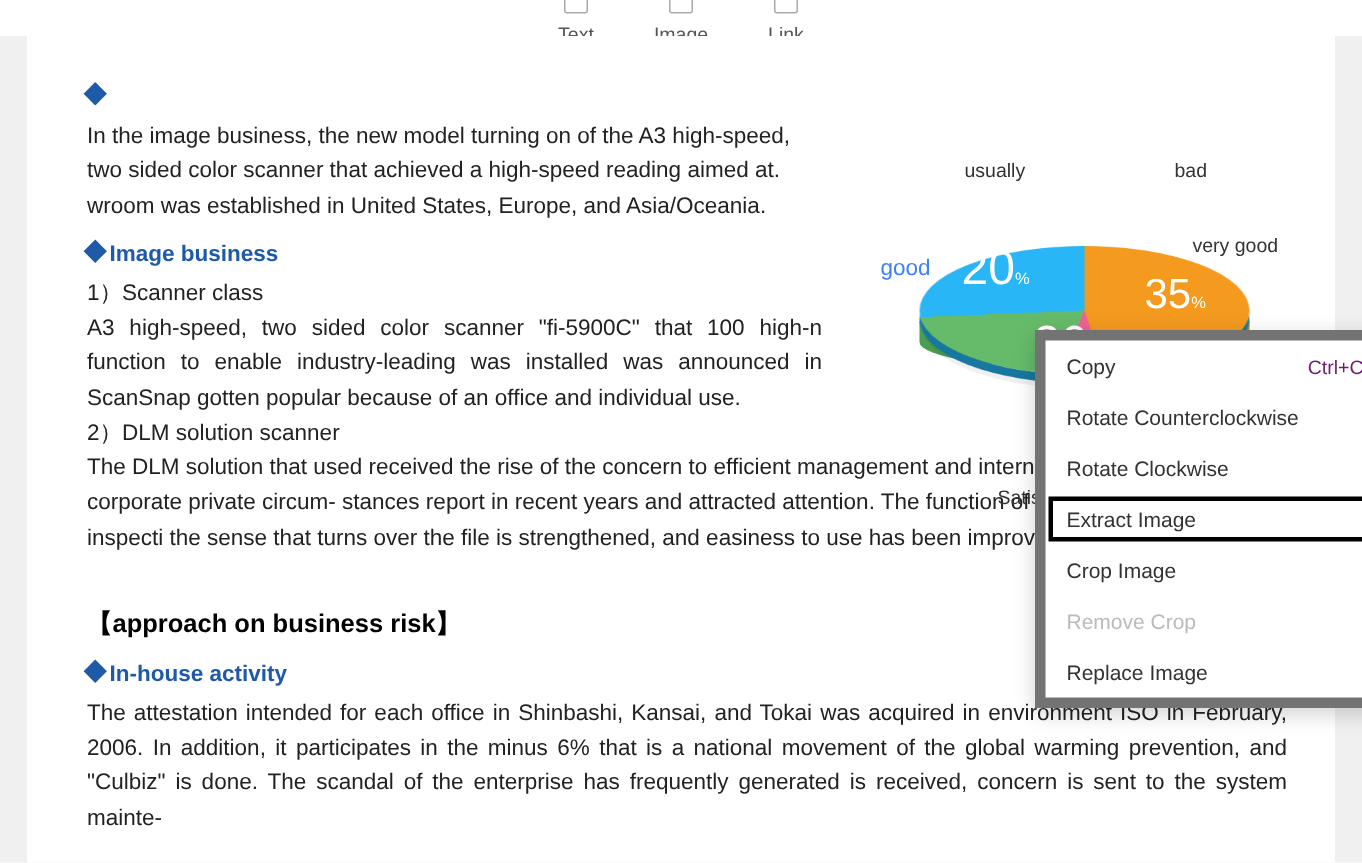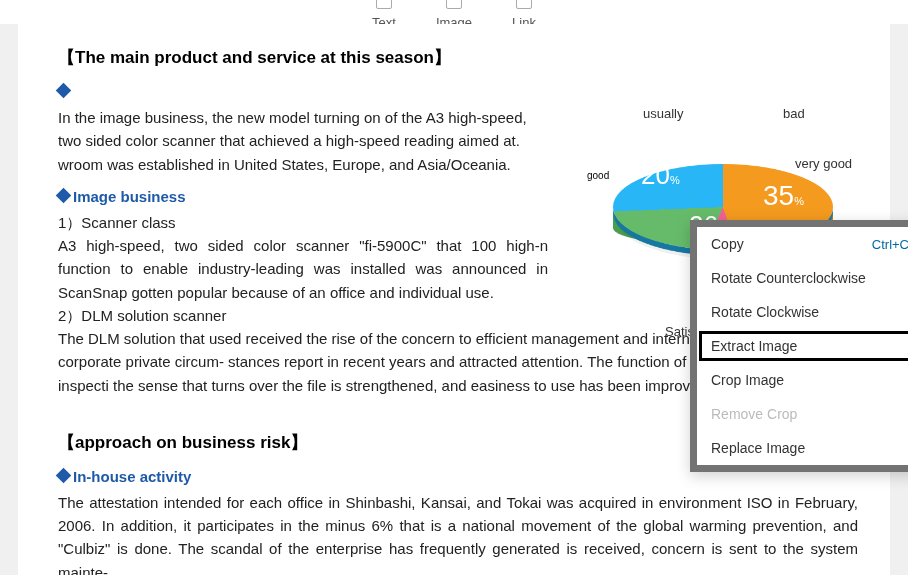--- a/index.html
+++ b/index.html
@@ -21,39 +21,39 @@
 .chart-wrap { position: absolute; top: 78px; left: 555px; width: 300px; }
 .pie-container { position: relative; width: 260px; height: 200px; margin: 0 auto; }
 .pie-base { position: absolute; top: 30px; left: 20px; width: 220px; height: 150px; border-radius: 50%; background: conic-gradient(
   #f39a1f 0deg 169deg,
   #f06292 169deg 194deg,
   #66bb6a 194deg 266deg,
   #29b6f6 266deg 360deg
 ); transform: rotateX(55deg); box-shadow: 0 18px 0 -2px rgba(0,0,0,0.06), 0 10px 0 0 #197faa; }
 .pie-side { position: absolute; top: 112px; left: 20px; width: 220px; height: 32px; background: linear-gradient(90deg, #4a9e4f 0%, #4a9e4f 20%, #1a8cc9 20%, #1a8cc9 65%, #d68410 65%); border-radius: 0 0 110px 110px / 0 0 18px 18px; }
 .pct-label { position: absolute; font-family: Arial, sans-serif; }
-.pct-big { font-size: 26px; font-weight: 300; }
+.pct-big { font-size: 32px; font-weight: 300; }
 .pct-sm { font-size: 11px; vertical-align: baseline; }
 .lbl-usually { top: 4px; left: 50px; font-size: 13px; color: #333; }
 .lbl-bad { top: 4px; left: 190px; font-size: 13px; color: #333; }
 .lbl-7 { top: 38px; left: 136px; color: #fff; }
 .lbl-7 .pct-big { font-size: 18px; }
 .lbl-20 { top: 58px; left: 48px; color: #fff; }
 .lbl-47 { top: 78px; left: 170px; color: #fff; }
 .lbl-47 .pct-big { font-size: 28px; }
 .lbl-26 { top: 108px; left: 96px; color: #fff; }
 .lbl-vgood { top: 54px; left: 202px; font-size: 13px; color: #333; }
-.lbl-good2 { position: absolute; top: 68px; left: -6px; font-size: 10px; color: #000000; }
+.lbl-good2 { position: absolute; top: 68px; left: -6px; font-size: 15px; color: #3b82f6; }
 .chart-caption { text-align: center; font-size: 13px; color: #333; margin-top: 22px; margin-left: -30px; }
 
 .context-menu { position: absolute; top: 220px; left: 690px; width: 240px; background: #fff; border: 7px solid #737373; box-shadow: 0 4px 14px rgba(0,0,0,0.18); font-size: 14px; z-index: 100; }
 .menu-item { padding: 9px 14px; display: flex; justify-content: space-between; align-items: center; color: #333; cursor: default; }
 .menu-item.disabled { color: #bbb; }
 .menu-item.highlighted { outline: 3px solid #000; outline-offset: -5px; }
-.shortcut { color: #0369a1; font-size: 13px; }
+.shortcut { color: #701a75; font-size: 13px; }
 </style>
 </head>
 <body>
 
 <div class="toolbar">
   <div class="toolbar-item">
     <span class="toolbar-icon"></span>
     <span>Text</span>
   </div>
   <div class="toolbar-item">
@@ -61,21 +61,20 @@
     <span>Image</span>
   </div>
   <div class="toolbar-item">
     <span class="toolbar-icon"></span>
     <span>Link</span>
   </div>
 </div>
 
 <div class="page">
 
-  <div class="section-title">【The main product and service at this season】</div>
 
   <div class="subhead">
     <span class="diamond"></span>
   </div>
   <div class="body-text narrow">In the image business, the new model turning on of the A3 high-speed, two sided color scanner that achieved a high-speed reading aimed at. wroom was established in United States, Europe, and Asia/Oceania.</div>
 
   <div class="subhead">
     <span class="diamond"></span><span>Image business</span>
   </div>
   <div class="body-text mid">1）Scanner class</div>

